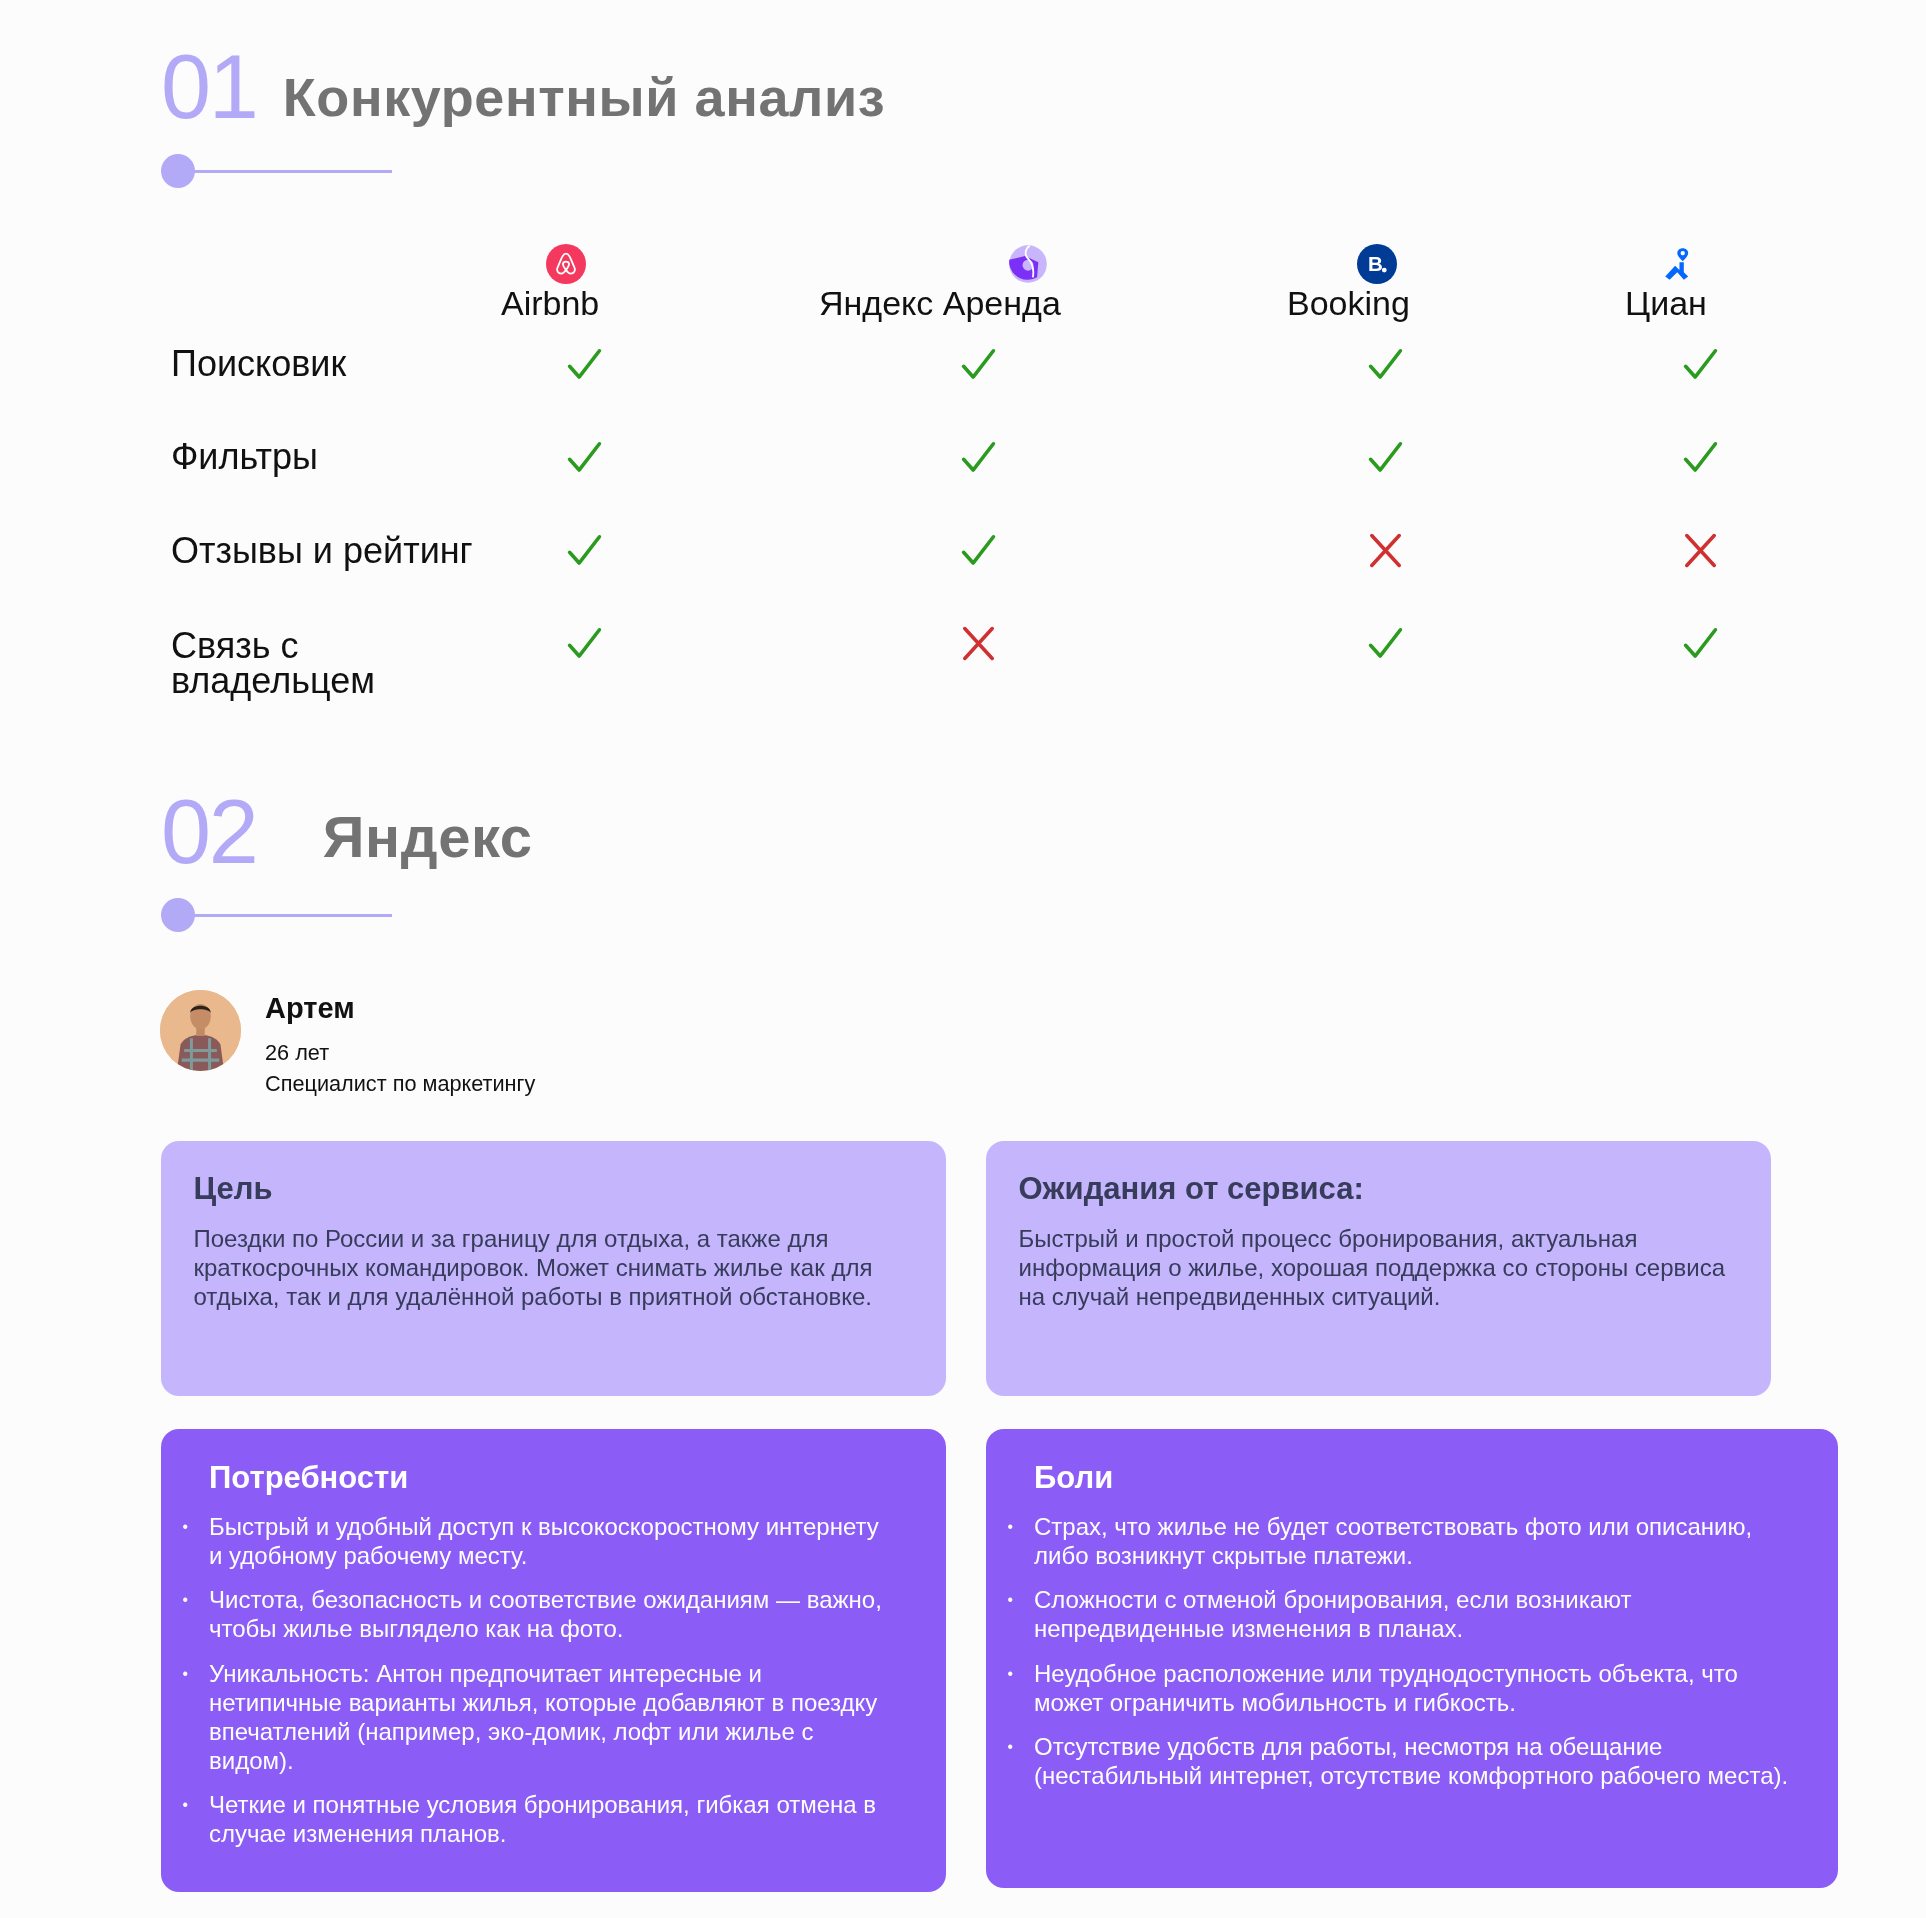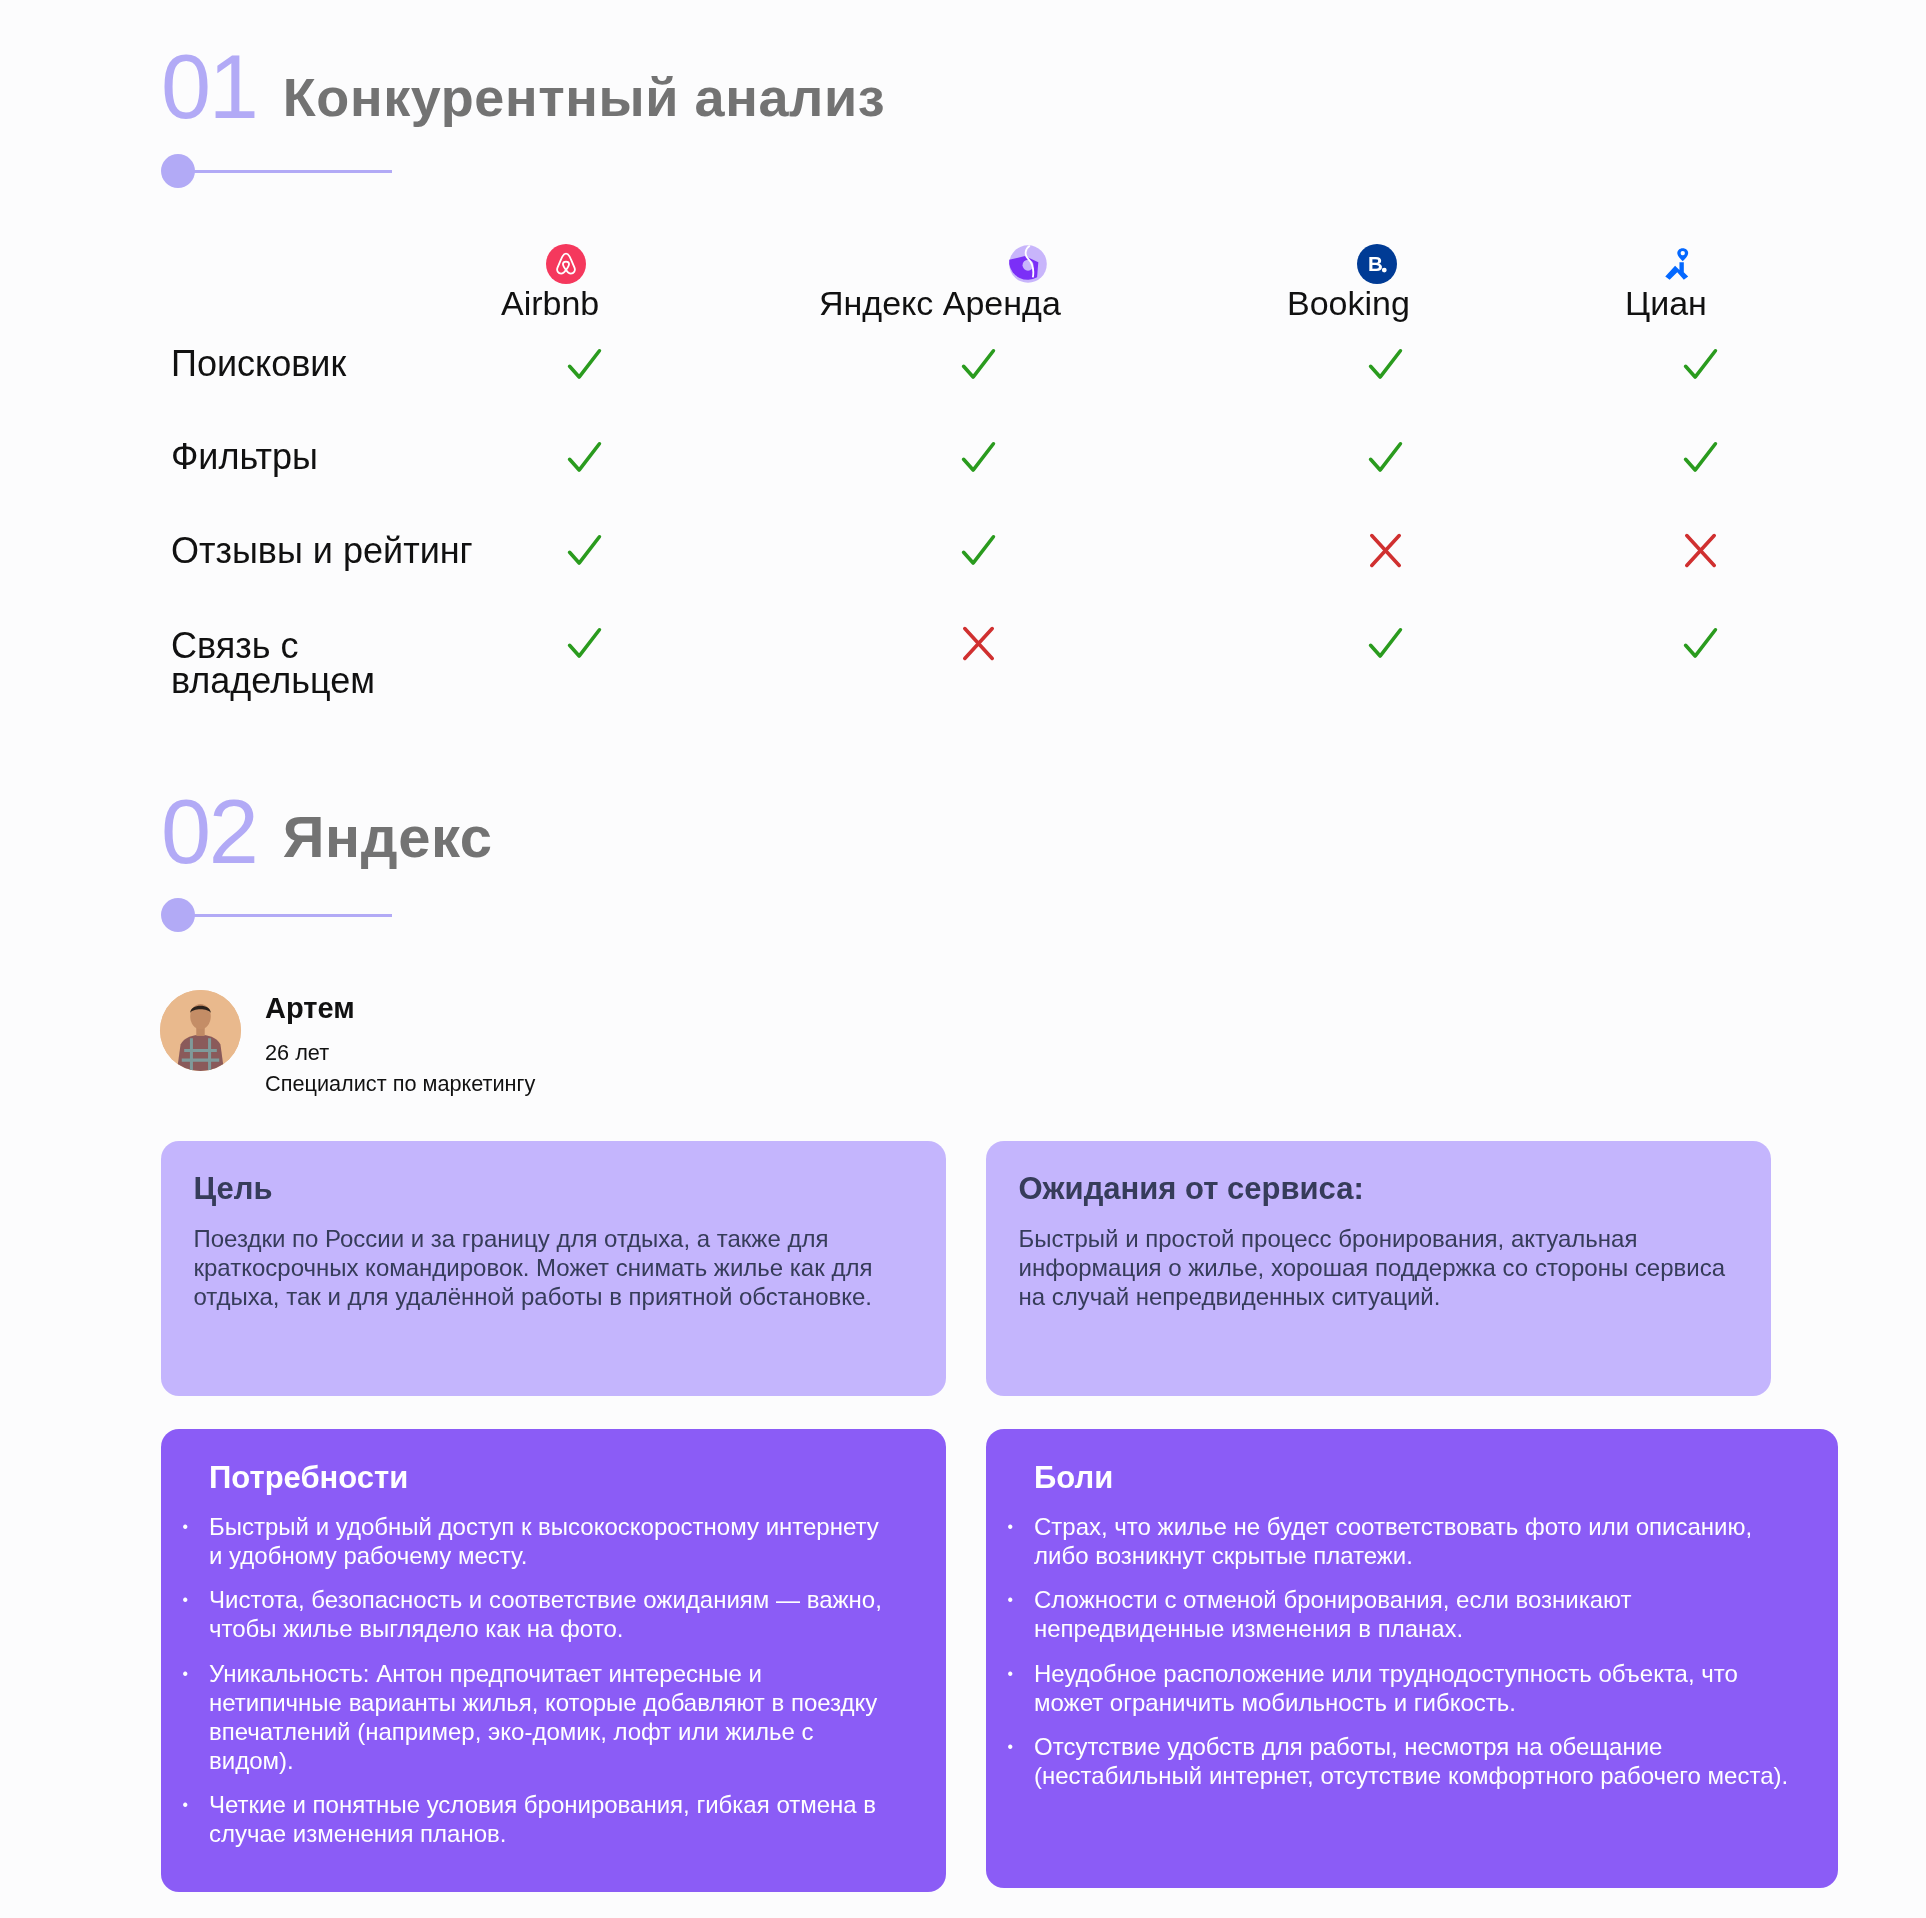--- a/index.html
+++ b/index.html
@@ -134,21 +134,21 @@
       <path d="M8 6 L54 56 M54 6 L8 56" stroke="#d03030" fill="none" stroke-width="6" stroke-linecap="round" stroke-linejoin="round"></path>
     </svg>
     <svg viewBox="0 0 62 62" class="mark" style="left: 1367px; top: 625px;">
       <path d="M6 34 L22 52 L56 8" stroke="#2a9b1e" fill="none" stroke-width="6" stroke-linecap="round" stroke-linejoin="round"></path>
     </svg>
     <svg viewBox="0 0 62 62" class="mark" style="left: 1682px; top: 625px;">
       <path d="M6 34 L22 52 L56 8" stroke="#2a9b1e" fill="none" stroke-width="6" stroke-linecap="round" stroke-linejoin="round"></path>
     </svg>
   </div>
 
-<div class="section-head" style="top:787px;">
+<div class="section-head" style="top:787px;gap:40px;">
   <span class="section-num">02</span>
   <span class="section-title" style="font-size:58px;margin-bottom:10.8px;">Яндекс</span>
 </div>
 <div class="divider" style="top:898px;">
   <div class="dot"></div>
   <div class="line"></div>
 </div>
 
 <div class="avatar">
   <svg width="81" height="81" viewBox="0 0 134 134">

